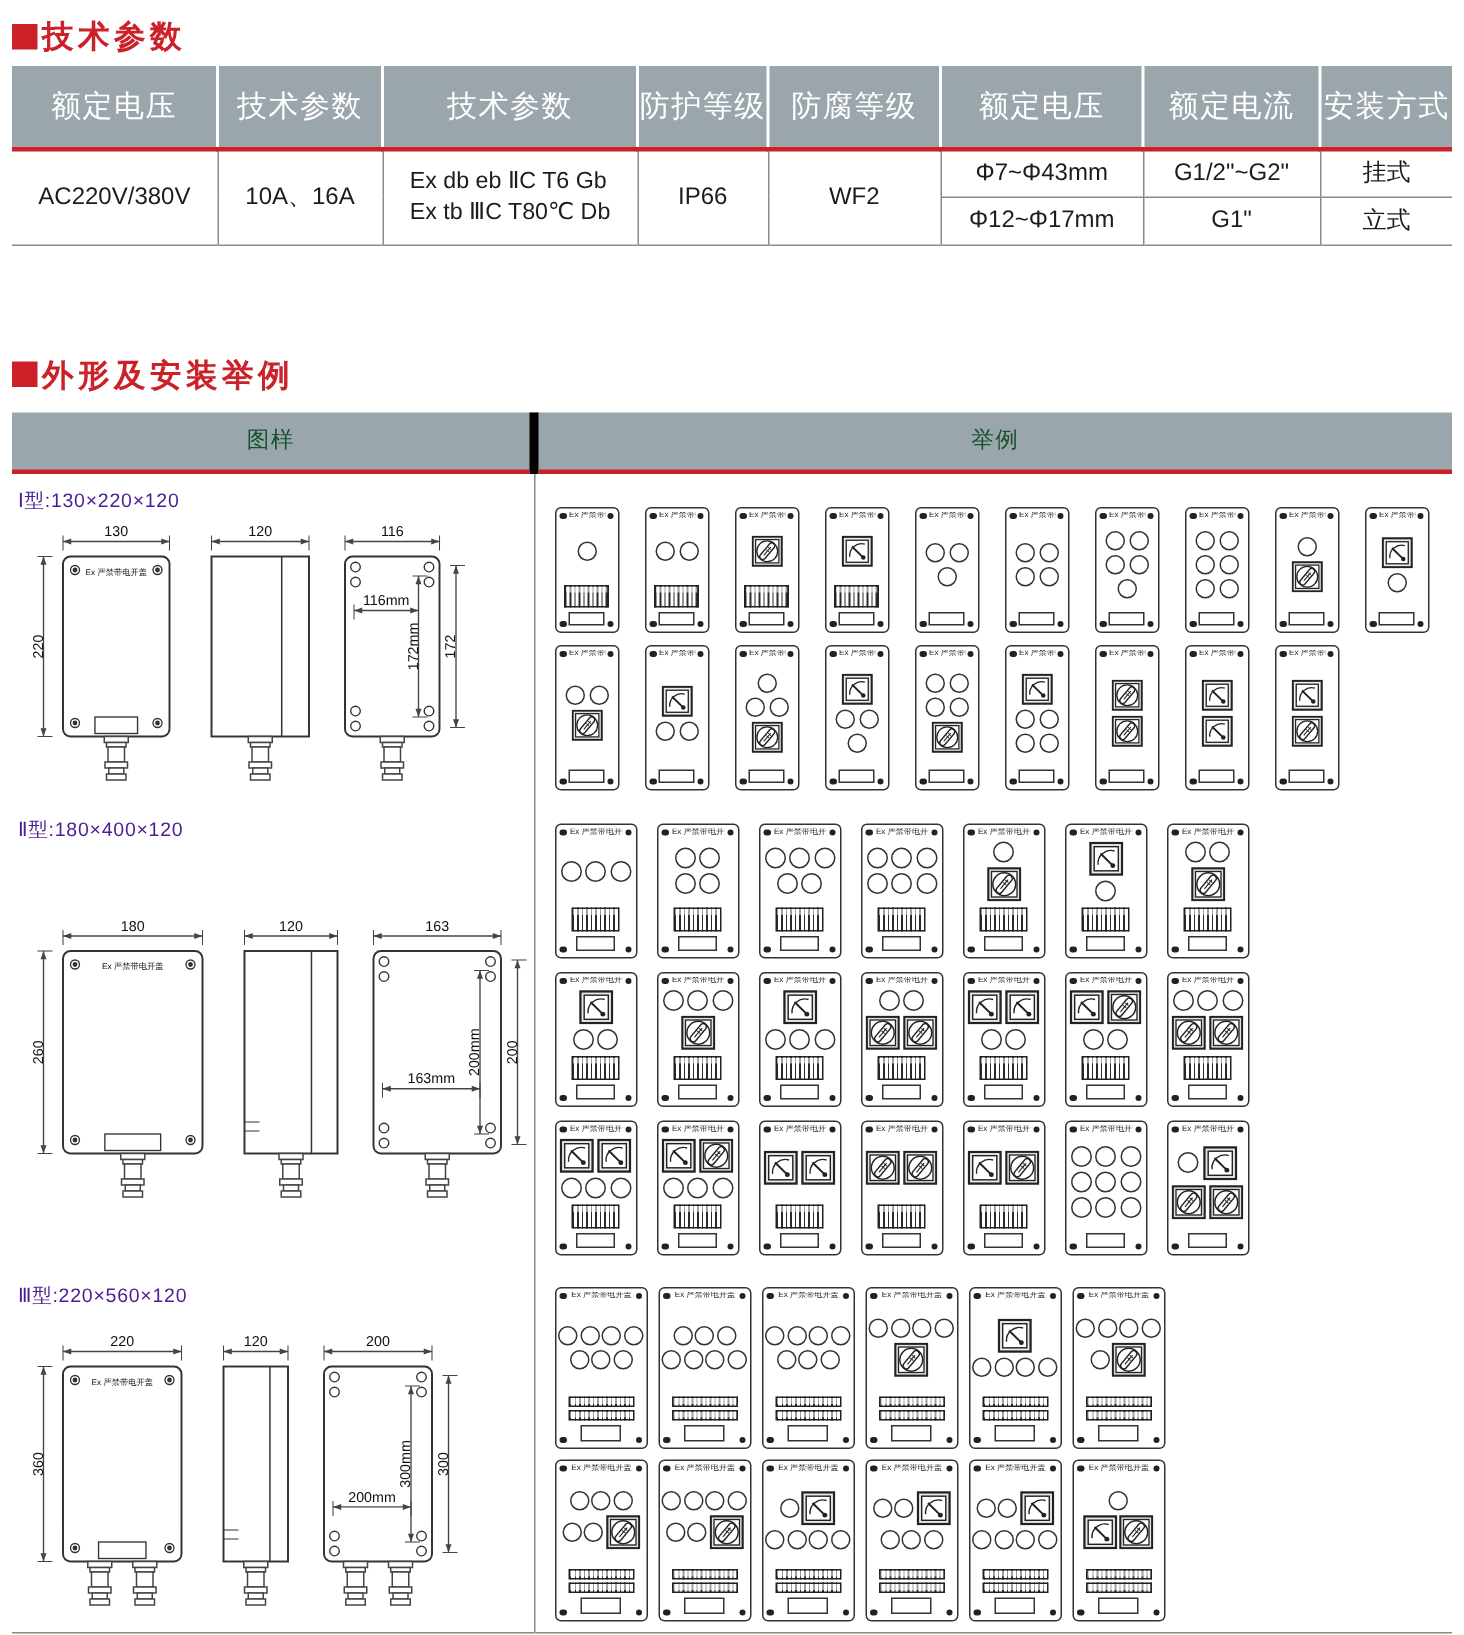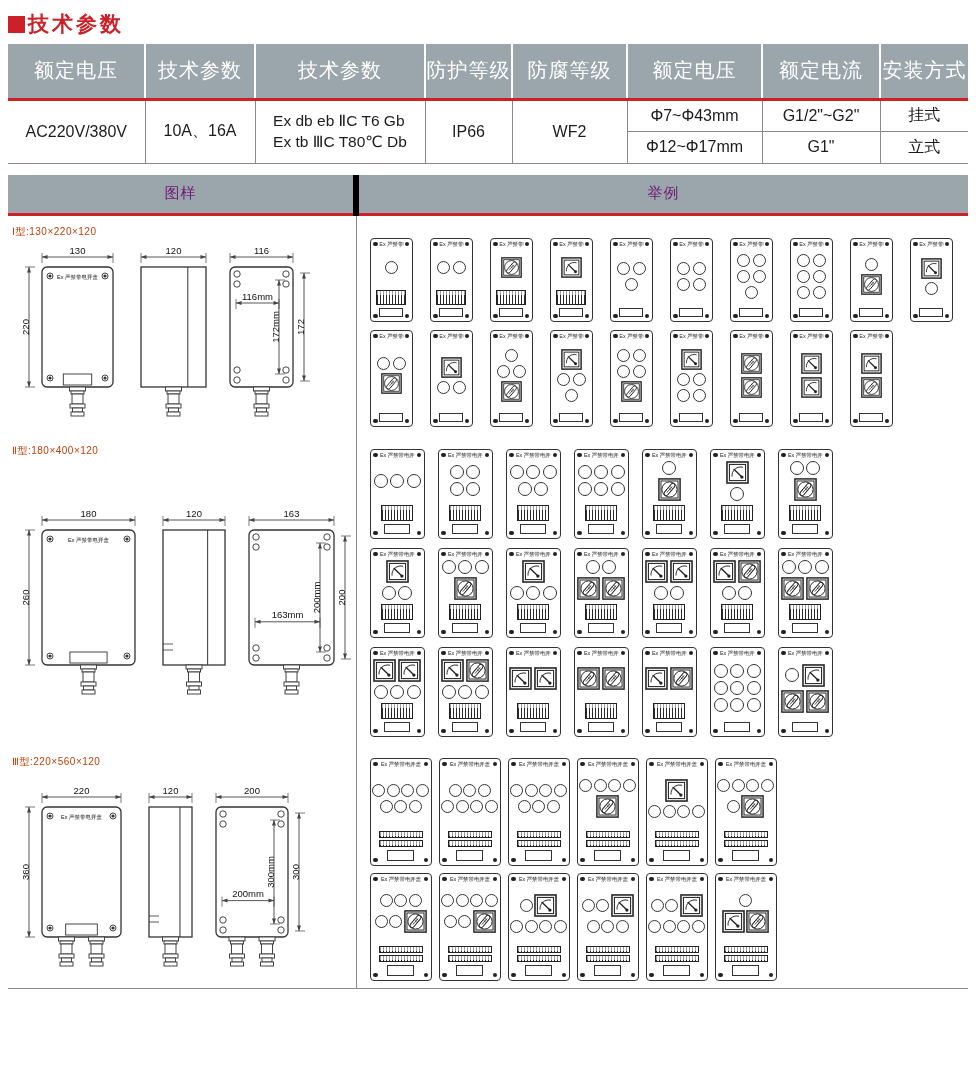--- a/index.html
+++ b/index.html
@@ -16,27 +16,27 @@
   .spec{width:960px;margin-top:6px;border-bottom:1px solid var(--line)}
   .spec th{background:var(--gray);color:#fff;font-size:20px;font-weight:normal;height:55px;border-left:2px solid #fff;letter-spacing:1px}
   .spec th:first-child{border-left:none}
   .spec thead tr{border-bottom:3px solid var(--red)}
   .spec td{font-size:16px;text-align:center;height:32px;border-left:1px solid var(--line);background:#fff}
   .spec tr.v1 td:first-child{border-left:none}
   .spec tr.v2 td{border-top:1px solid var(--line)}
   .spec .exmark{text-align:left;width:max-content;margin:0 auto;font-size:15.5px;line-height:1.3}
 
   .outline{width:960px;margin-top:11px;border-bottom:1px solid var(--line)}
-  .outline th{background:var(--gray);color:#701a75;font-size:15px;font-weight:normal;height:40px;letter-spacing:1px}
+  .outline th{background:var(--gray);color:#14532d;font-size:15px;font-weight:normal;height:40px;letter-spacing:1px}
   .outline th+th{border-left:6px solid #000000}
   .outline thead tr{border-bottom:3px solid var(--red)}
   .outline td{vertical-align:top;background:#fff}
   .outline td.ex-cell{border-left:1px solid var(--line)}
   tr.row-0{height:212px} tr.row-1{height:308px} tr.row-2{height:234px}
-  .type-label{font-size:10px;color:#c2410c;margin:9px 0 0 4px;letter-spacing:0.5px}
+  .type-label{font-size:13px;color:#4c1d95;margin:9px 0 0 4px;letter-spacing:0.5px}
   .draw-cell svg{display:block}
   .row-0 .draw-cell svg{margin:2px 0 0 2px}
   .row-1 .draw-cell svg{margin:46px 0 0 2px}
   .row-2 .draw-cell svg{margin:12px 0 0 2px}
 
   .ex-cell .inner{padding:0 0 0 13px}
   .row-0 .ex-cell .inner{padding-top:22px}
   .row-1 .ex-cell .inner{padding-top:14px}
   .row-2 .ex-cell .inner{padding-top:12px}
   .pline{display:flex;align-items:flex-start}
@@ -129,20 +129,24 @@
         <td>挂式</td>
       </tr>
       <tr class="v2">
         <td>Φ12~Φ17mm</td>
         <td>G1"</td>
         <td>立式</td>
       </tr>
     </tbody>
   </table>
 
+  <h2 class="sec-title second">
+    <span class="sq"></span>
+    <span>外形及安装举例</span>
+  </h2>
 
   <table class="outline">
     <colgroup>
         <col style="width:348px">
         <col style="width:612px">
       </colgroup>
     <thead>
       <tr>
         <th>图样</th>
         <th>举例</th>

